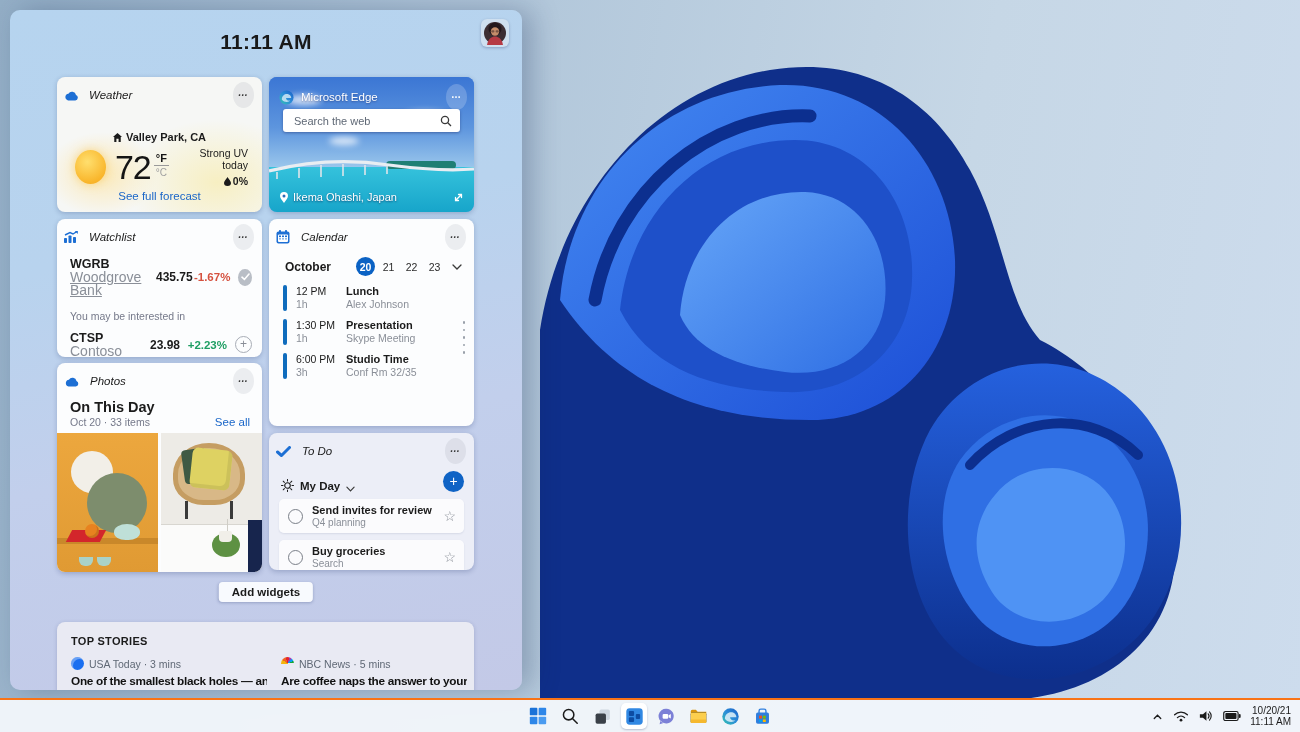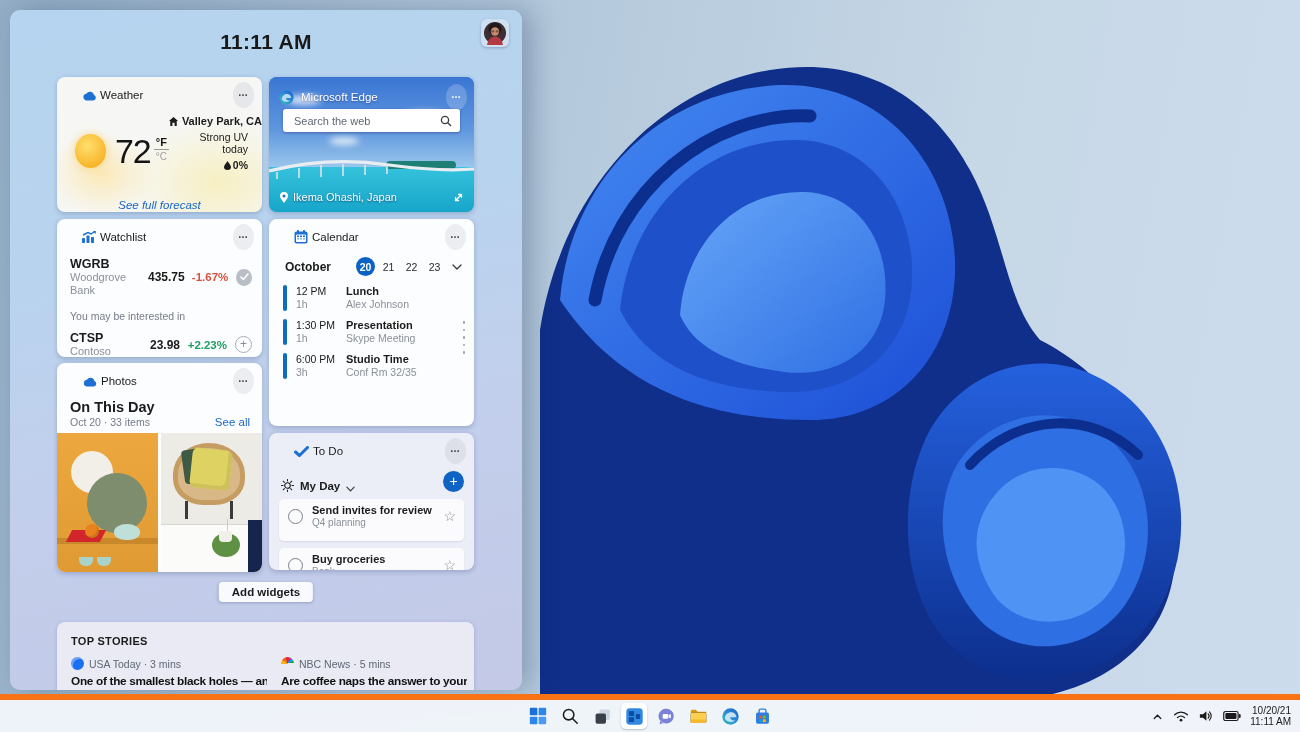--- a/index.html
+++ b/index.html
@@ -17,47 +17,47 @@
     box-shadow:10px 0 28px rgba(15,35,80,.28);overflow:hidden;}
   .clock{position:absolute;top:20px;left:0;right:0;text-align:center;
     font-size:21px;font-weight:bold;color:#191919;letter-spacing:.3px;}
   .avatar{position:absolute;top:9px;right:13px;width:28px;height:28px;border-radius:6px;
     background:#cfe0f0;box-shadow:0 1px 3px rgba(0,0,60,.25);display:flex;align-items:center;justify-content:center;cursor:pointer;}
 
   .columns{position:absolute;top:67px;left:47px;display:flex;gap:7px;}
   .col{width:205px;display:flex;flex-direction:column;}
   .card{position:relative;width:205px;background:#fcfdfe;border-radius:8px;
     box-shadow:0 1.5px 5px rgba(20,35,90,.22);overflow:hidden;}
-  .card-head{display:flex;align-items:center;gap:4px;padding:8px 8px 0 25px;height:20px;}
+  .card-head{display:flex;align-items:center;gap:11px;padding:8px 8px 0 7px;height:20px;font-style:italic;}
   .card-title{font-size:11.5px;color:#1b1b1b;}
   .more-btn{margin-left:auto;width:21px;height:21px;border-radius:50%;background:rgba(90,100,120,.10);
     display:flex;align-items:center;justify-content:center;color:#3a3a3a;font-size:10px;letter-spacing:1px;
     font-weight:bold;cursor:pointer;line-height:0;padding-bottom:5px;}
   .more-btn.light{background:rgba(255,255,255,.20);color:#fff;}
 
   
   .card.weather{height:135px;background:
     radial-gradient(130px 90px at 78% 78%,#f7efc2 0%,rgba(247,239,194,0) 70%),
     radial-gradient(80px 60px at 22% 72%,#fbe9b8 0%,rgba(251,233,184,0) 70%),#f6f7f5;}
-  .w-loc{display:flex;align-items:center;justify-content:flex-end;gap:4px;margin-top:10px;
+  .w-loc{display:flex;align-items:center;justify-content:center;gap:4px;margin-top:26px;
     font-size:11px;font-weight:bold;color:#1b1b1b;}
   .w-main{display:flex;align-items:center;padding:4px 10px 0 18px;gap:9px;}
   .w-sun{width:34px;height:34px;border-radius:50%;
     background:radial-gradient(circle at 40% 35%,#ffdf6e,#f9b62c 70%,#f2a51e);box-shadow:0 0 10px rgba(250,190,60,.55);}
   .w-temp{display:flex;align-items:flex-start;}
   .w-temp-num{font-size:34px;font-weight:400;color:#141414;line-height:34px;letter-spacing:-1px;}
   .w-units{display:flex;flex-direction:column;align-items:center;margin-left:3px;margin-top:2px;}
   .w-unit-f{font-size:11px;font-weight:bold;color:#141414;border-bottom:1px solid #9a9a9a;padding:0 2px 1px;}
   .w-unit-c{font-size:10px;color:#a0a0a0;padding-top:1px;}
   .w-right{margin-left:auto;text-align:right;padding-right:4px;}
   .w-cond{font-size:10.5px;color:#1b1b1b;}
   .w-precip{display:flex;align-items:center;justify-content:flex-end;gap:2px;margin-top:4px;
     font-size:10.5px;font-weight:bold;color:#1b1b1b;}
-  .w-link{position:absolute;bottom:1px;left:0;right:0;text-align:center;
-    font-size:11.5px;color:#1a66c8;cursor:pointer;font-style:italic;}
+  .w-link{position:absolute;bottom:10px;left:0;right:0;text-align:center;
+    font-size:11.5px;color:#1a66c8;cursor:pointer;}
 
   
   .card.edge{height:135px;background:linear-gradient(#3c7ad8,#6ba6e4);}
   .edge-photo{position:absolute;inset:0;}
   .edge-sky{position:absolute;inset:0;height:92px;background:linear-gradient(#3b76d4 0%,#5d95de 55%,#9cc8ec 100%);}
   .edge-sea{position:absolute;left:0;right:0;top:90px;bottom:0;background:linear-gradient(#35c2dc,#17a5ca 70%,#1godc);background:linear-gradient(#35c2dc,#17a5ca);}
   .edge-cloud{position:absolute;background:rgba(255,255,255,.75);border-radius:50%;filter:blur(3px);}
   .edge-island{position:absolute;top:84px;right:18px;width:70px;height:8px;border-radius:4px;background:#1f7f74;}
   .edge-bridge{position:absolute;left:0;top:70px;width:100%;height:40px;}
   .edge-head{position:absolute;top:7px;left:10px;right:7px;display:flex;align-items:center;gap:7px;}
@@ -67,21 +67,21 @@
   .edge-search input{flex:1;border:none;outline:none;background:transparent;margin-left:9px;
     font-size:11px;color:#333;font-family:"Liberation Sans",sans-serif;}
   .edge-search input::placeholder{color:#5f6875;}
   .edge-loc{position:absolute;left:11px;right:10px;bottom:9px;display:flex;align-items:center;gap:5px;
     font-size:11px;color:#fff;text-shadow:0 1px 2px rgba(0,0,60,.5);}
 
   
   .card.watchlist{height:138px;}
   .stock-row{display:flex;align-items:center;padding:10px 10px 0 13px;cursor:pointer;}
   .stock-sym{font-size:12.5px;font-weight:bold;color:#1b1b1b;line-height:14px;}
-  .stock-co{font-size:11px;color:#8a8f98;line-height:13px;}
+  .stock-co{font-size:14px;color:#8a8f98;line-height:13px;text-decoration:underline;}
   .stock-price{margin-left:auto;font-size:12px;font-weight:bold;color:#1b1b1b;}
   .stock-chg{width:47px;text-align:right;font-size:11.5px;font-weight:bold;}
   .stock-chg.down{color:#d5513f;} .stock-chg.up{color:#1e9e63;}
   .stock-act{margin-left:8px;}
   .suggest{padding:13px 0 0 13px;font-size:10.5px;color:#75798a;}
   .circle-check{width:17px;height:17px;border-radius:50%;background:#b9bec6;display:flex;align-items:center;justify-content:center;}
   .circle-plus{width:17px;height:17px;border-radius:50%;border:1.4px solid #a7acb5;box-sizing:border-box;
     display:flex;align-items:center;justify-content:center;color:#888d96;font-size:12px;line-height:0;padding-bottom:1px;}
 
   
@@ -134,21 +134,21 @@
   .pr-plantpot{position:absolute;right:30px;top:98px;width:13px;height:11px;border-radius:2px 2px 4px 4px;background:#f1efe9;}
   .pr-art{position:absolute;right:-4px;bottom:0;width:18px;height:52px;background:#17254d;}
 
   
   .card.todo{height:137px;background:#eceef7;}
   .todo-myday{display:flex;align-items:flex-end;gap:6px;padding:10px 10px 0 12px;}
   .todo-myday-label{font-size:11.5px;font-weight:bold;color:#1b1b1b;}
   .todo-add{margin-left:auto;width:21px;height:21px;border-radius:50%;background:#0f63c5;color:#fff;
     display:flex;align-items:center;justify-content:center;font-size:14px;line-height:0;cursor:pointer;padding-bottom:2px;box-sizing:border-box;}
   .task{display:flex;align-items:center;background:rgba(255,255,255,.78);border-radius:5px;
-    margin:7px 10px 0;height:34px;padding:0 8px 8px 9px;box-shadow:0 1px 2px rgba(20,35,90,.10);cursor:pointer;justify-content:space-between;}
+    margin:7px 10px 0;height:34px;padding:0 8px 0 9px;box-shadow:0 1px 2px rgba(20,35,90,.10);cursor:pointer;justify-content:space-between;}
   .task-circle{width:15px;height:15px;border-radius:50%;border:1.4px solid #7a7f88;box-sizing:border-box;flex:none;cursor:pointer;}
   .task-text{margin-left:9px;}
   .task-title{font-size:11px;font-weight:bold;color:#1b1b1b;line-height:13px;}
   .task-sub{font-size:10px;color:#8a8f98;line-height:12px;}
   .task-star{margin-left:auto;color:#8a8f98;font-size:14px;cursor:pointer;line-height:0;}
 
   
   .add-widgets{position:absolute;top:572px;left:50%;transform:translateX(-50%);
     background:rgba(253,254,255,.92);border-radius:4px;padding:4px 13px;font-size:11.5px;font-weight:bold;
     color:#1b1b1b;box-shadow:0 1px 3px rgba(20,35,90,.25);cursor:pointer;}
@@ -159,21 +159,21 @@
   .story{width:196px;cursor:pointer;}
   .story-meta{display:flex;align-items:center;gap:5px;font-size:10.5px;color:#5f6875;}
   .story-headline{margin-top:4px;font-size:11.8px;font-weight:bold;color:#111;letter-spacing:-.3px;
     white-space:nowrap;overflow:hidden;}
   .logo-usatoday{width:13px;height:13px;border-radius:50%;background:#1a6ff0;box-shadow:inset 2px 2px 0 rgba(255,255,255,.35);flex:none;}
   .logo-nbc{width:13px;height:13px;border-radius:50%;flex:none;
     background:conic-gradient(from -90deg,#f5b50c 0 36deg,#ef6323 36deg 72deg,#e3242b 72deg 108deg,#9a3dbb 108deg 132deg,#0a9df0 132deg 158deg,#13a538 158deg 180deg,rgba(255,255,255,0) 180deg);}
 
   
   .taskbar{position:absolute;left:0;right:0;bottom:0;height:32px;background:rgba(241,245,250,.97);
-    border-top:6px solid #f97316;}
+    border-top:2px solid #f97316;}
   .tb-center{position:absolute;left:50%;top:3px;transform:translateX(-50%);display:flex;gap:6px;}
   .tb-btn{width:26px;height:26px;border-radius:5px;display:flex;align-items:center;justify-content:center;cursor:pointer;}
   .tb-btn.active{background:#fff;box-shadow:0 1px 2px rgba(20,35,90,.25);}
   .tray{position:absolute;right:9px;top:0;height:32px;display:flex;align-items:center;gap:9px;}
   .tray-icon{display:flex;align-items:center;justify-content:center;cursor:pointer;}
   .tray-clock{font-size:10px;color:#1b1b1b;text-align:right;line-height:11.5px;cursor:pointer;}
 
   .hicon{display:flex;align-items:center;justify-content:center;flex:none;}
 </style>
 </head>
@@ -515,21 +515,21 @@
             <span class="task-text">
               <div class="task-title">Send invites for review</div>
               <div class="task-sub">Q4 planning</div>
             </span>
             <span class="task-star">☆</span>
           </div>
           <div class="task">
             <span class="task-circle"></span>
             <span class="task-text">
               <div class="task-title">Buy groceries</div>
-              <div class="task-sub">Bank</div>
+              <div class="task-sub">Search</div>
             </span>
             <span class="task-star">☆</span>
           </div>
         </div>
       </div>
     </div>
 
     <div class="add-widgets">Add widgets</div>
 
     <div class="stories">

